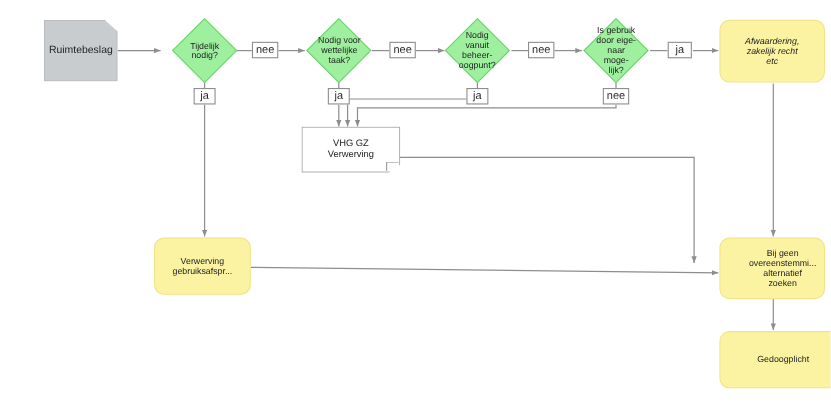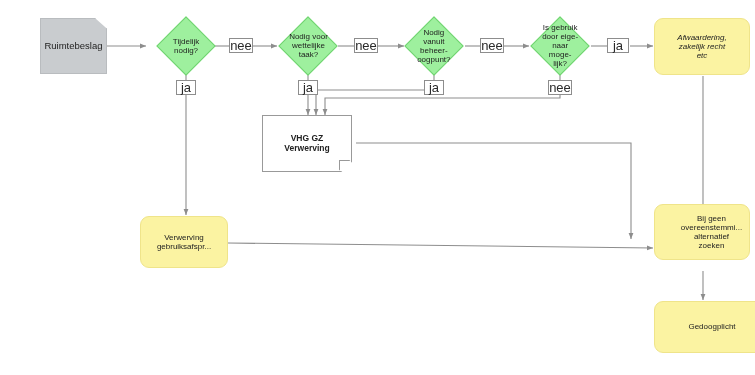--- a/index.html
+++ b/index.html
@@ -57,21 +57,21 @@
     background:transparent;
     clip-path:polygon(0% 0%, 100% 0%, 0% 100%);
     pointer-events:none;
   }
 
   
   .elabel{
     position:absolute;
     background:#ffffff;
     border:1px solid #8d8d8d;
-    font-size:13px;
+    font-size:10px;
     color:#2a2a2a;
     display:flex;align-items:center;justify-content:center;
     box-sizing:border-box;
     line-height:1;
   }
 </style>
 </head>
 <body>
 
 <div id="canvas">
@@ -148,32 +148,32 @@
 naar moge-
 lijk?</span>
   </div>
 
   <div class="node yellow" style="left:654px;top:18px;width:96px;height:57px;font-style:italic;">
     <span class="txt">Afwaardering,
 zakelijk recht
 etc</span>
   </div>
 
-  <div class="node doc" style="left:262px;top:115px;width:90px;height:57px;font-weight:bold;">
+  <div class="node doc" style="left:274px;top:115px;width:90px;height:42px;">
     <span class="txt">VHG GZ
 Verwerving</span>
     <span class="doc-fold"></span>
   </div>
 
   <div class="node yellow" style="left:140px;top:216px;width:88px;height:52px;">
     <span class="txt">Verwerving
 gebruiksafspr...</span>
   </div>
 
-  <div class="node yellow" style="left:654px;top:204px;width:96px;height:56px;padding-left:19px;">
+  <div class="node yellow" style="left:654px;top:216px;width:96px;height:56px;padding-left:19px;">
     <span class="txt">Bij geen
 overeenstemmi...
 alternatief
 zoeken</span>
   </div>
 
   <div class="node yellow" style="left:654px;top:301px;width:116px;height:52px;">
     <span class="txt">Gedoogplicht</span>
   </div>
 

